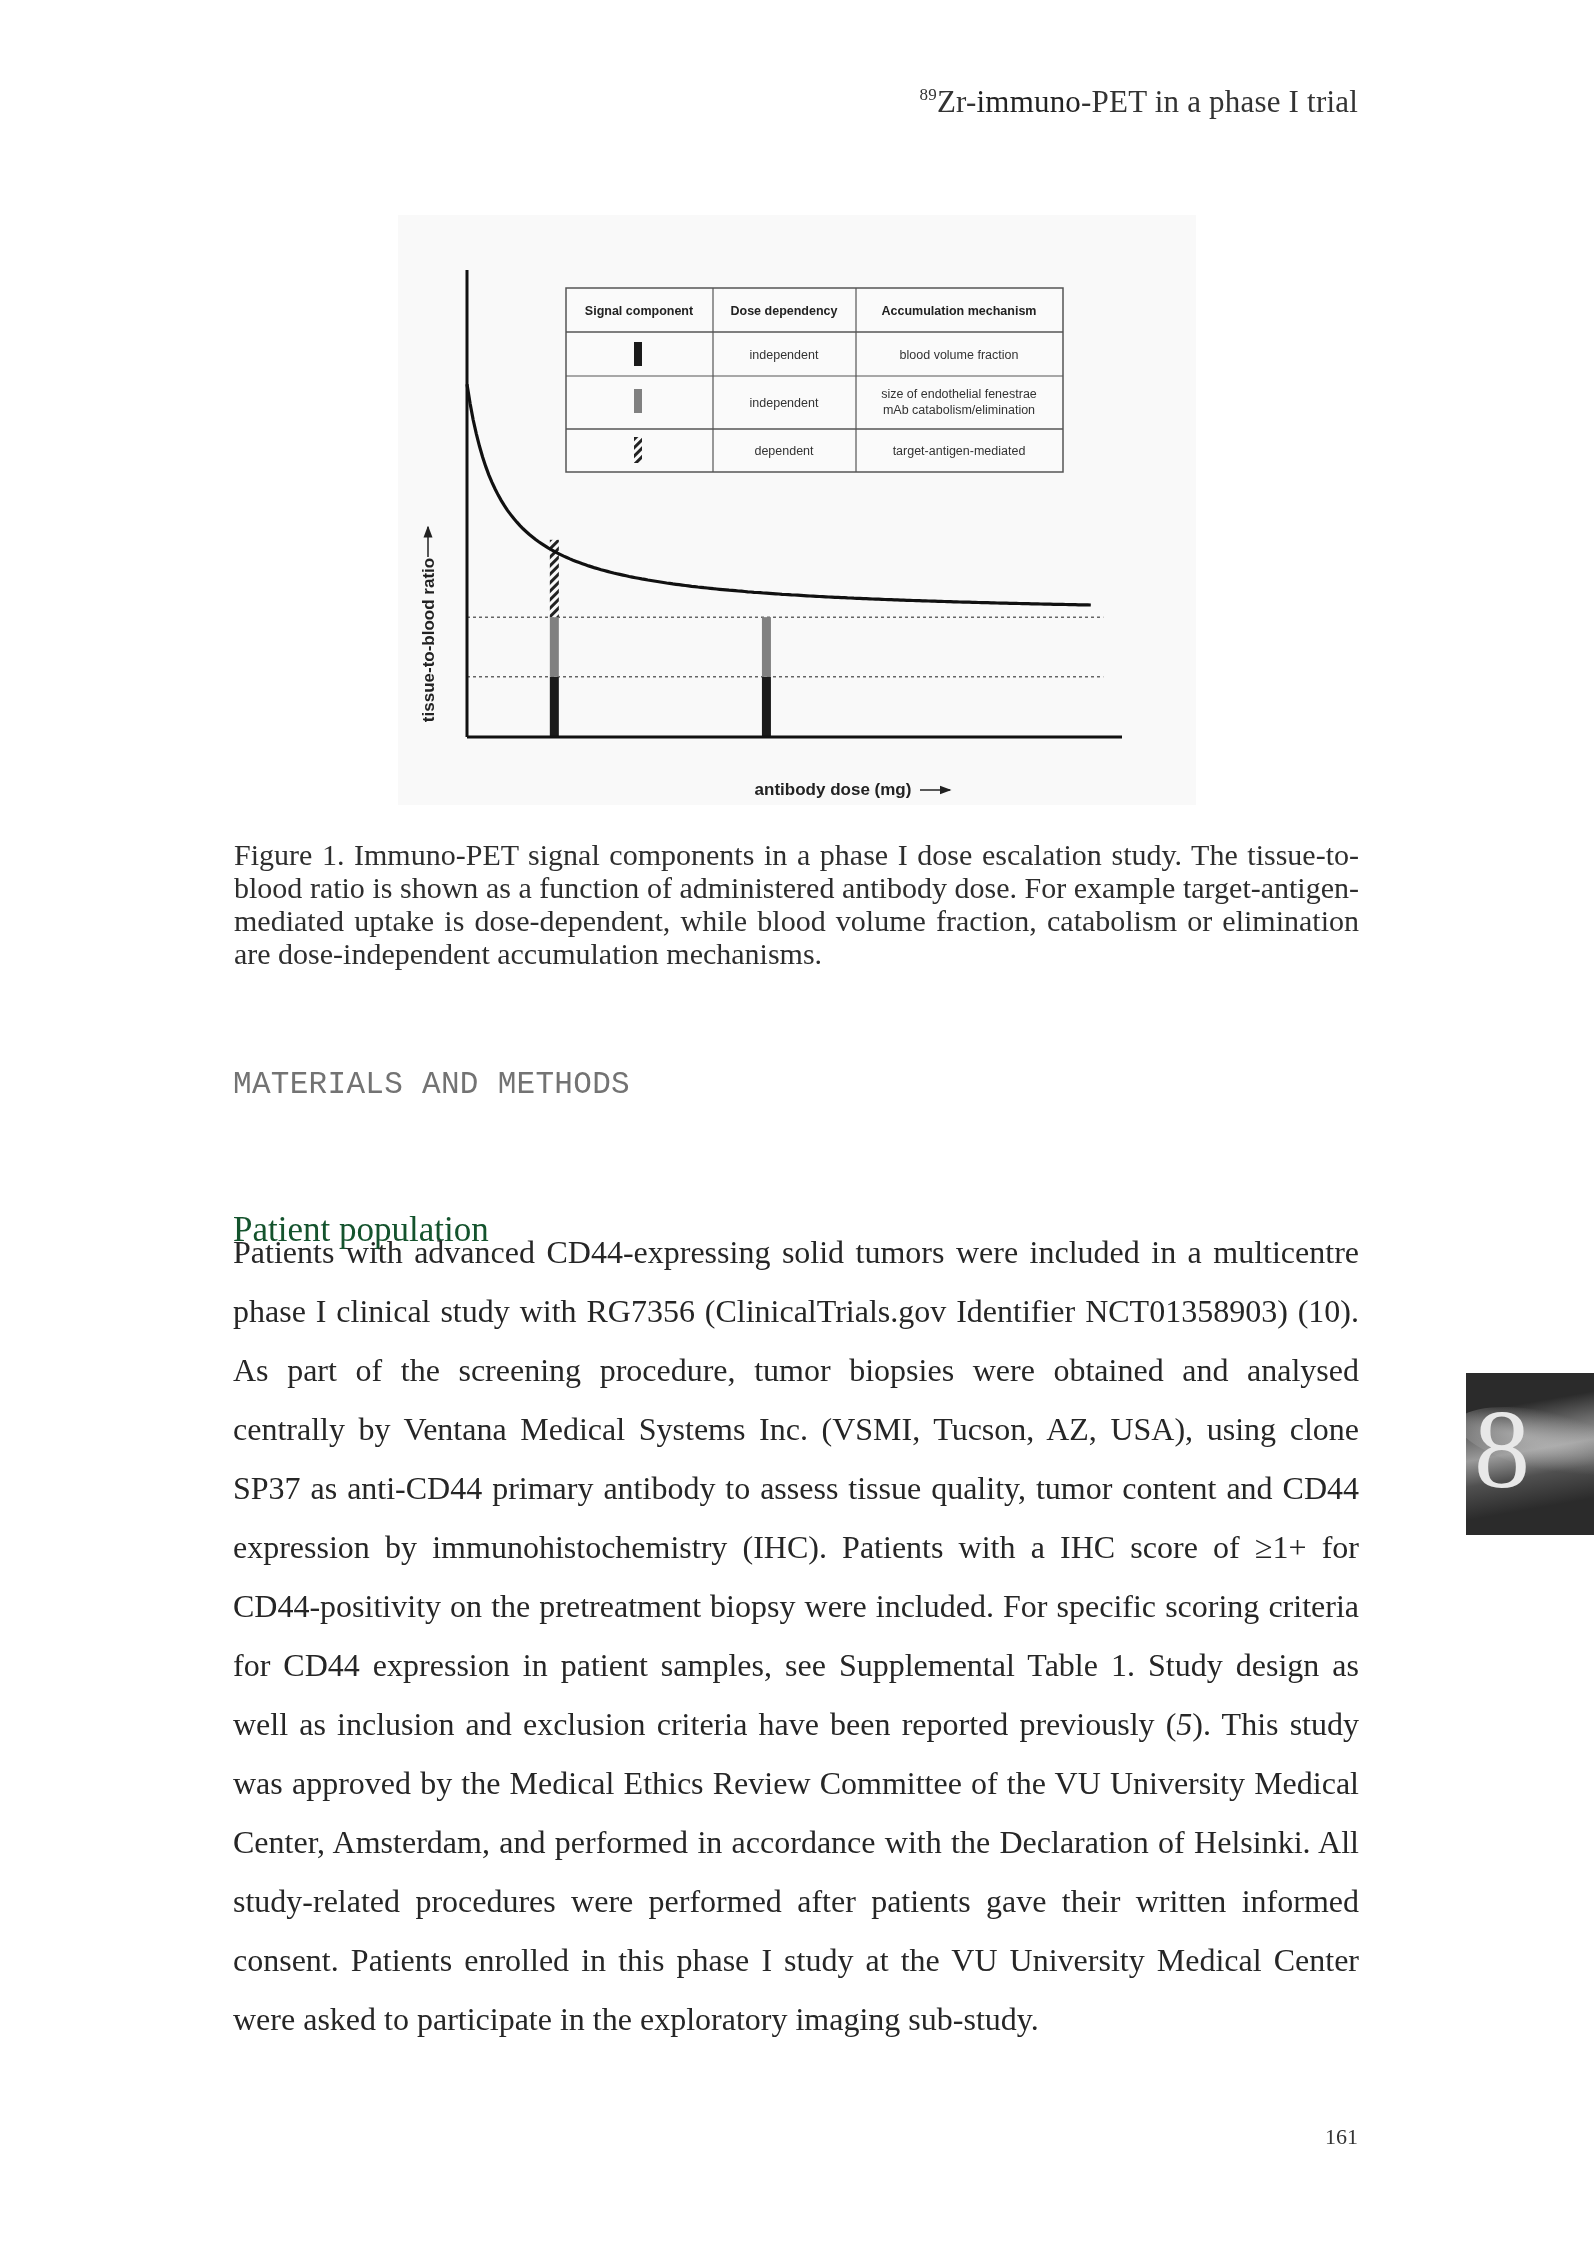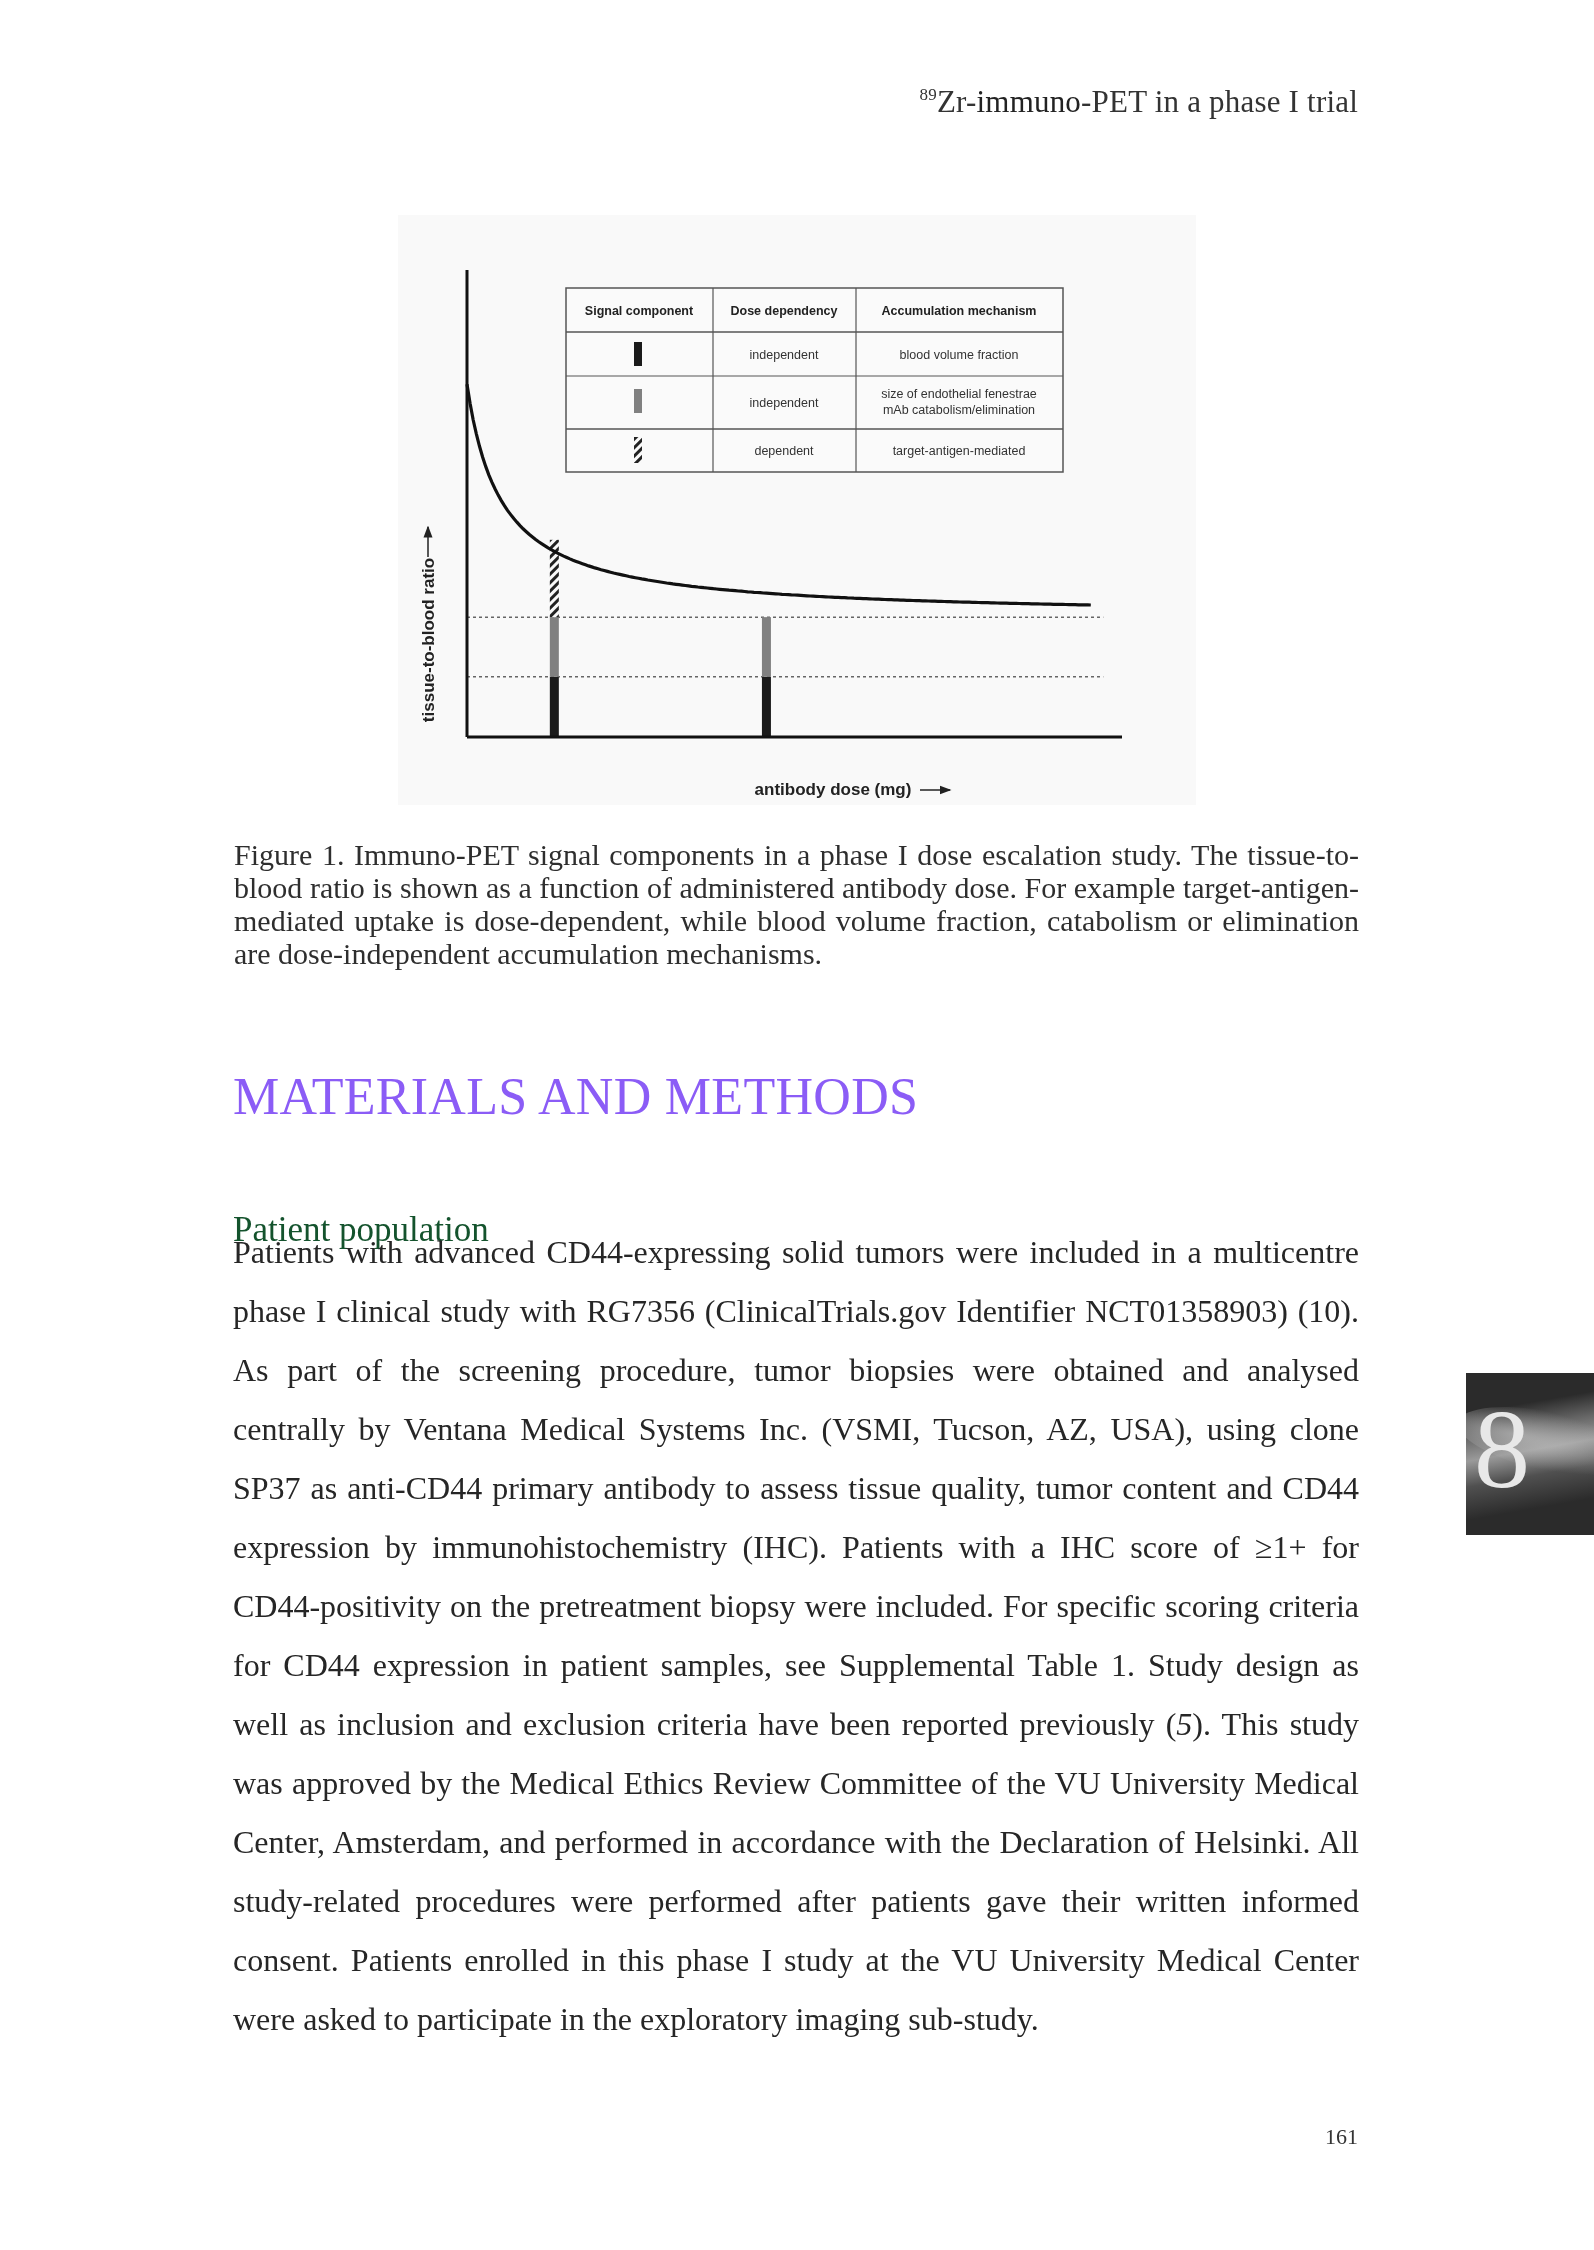--- a/index.html
+++ b/index.html
@@ -5,21 +5,21 @@
   html, body { margin: 0; padding: 0; }
   body { width: 1594px; height: 2250px; background: #ffffff; position: relative; overflow: hidden;
          font-family: "Liberation Serif", "DejaVu Serif", serif; color: #2a2a2a; }
   .running-head { position: absolute; top: 84px; right: 236px; font-size: 31px; color: #333; letter-spacing: 0.2px; text-align: center; }
   .running-head sup { font-size: 17px; vertical-align: 12px; }
   .running-head .bold-part { color: #222; }
   .figure-panel { position: absolute; left: 398px; top: 215px; width: 798px; height: 590px; background: #f9f9f9; }
   .figure-panel svg { position: absolute; left: 0; top: 0; }
   .caption { position: absolute; left: 234px; top: 838px; width: 1125px; font-size: 30px; line-height: 33px;
              text-align: justify; color: #2e2e2e; }
-  .section-title { position: absolute; left: 233px; top: 1067px; font-size: 52px; color: #8b5cf6; letter-spacing: 0.3px; }
+  .section-title { position: absolute; left: 233px; top: 1067px; font-size: 31px; color: #737373; letter-spacing: 0.3px; font-family: Liberation Mono, monospace; }
   .subsection-title { position: absolute; left: 233px; top: 1210px; font-size: 35px; color: #14532d; }
   .body-text { position: absolute; left: 233px; top: 1223px; width: 1126px; font-size: 32px; line-height: 59px;
                text-align: justify; color: #262626; }
   .chapter-tab { position: absolute; left: 1466px; top: 1373px; width: 128px; height: 162px;
                  background: linear-gradient(170deg, #2b2b2b 0%, #2b2b2b 22%, #666 35%, #9a9a9a 48%, #505050 62%, #2b2b2b 80%); overflow: hidden; }
   .chapter-tab .swoosh { position: absolute; left: -10px; top: 40px; width: 200px; height: 60px; border-radius: 50%;
                          background: radial-gradient(ellipse at 30% 50%, rgba(200,200,200,0.6), rgba(80,80,80,0) 70%); transform: rotate(12deg); }
   .chapter-tab .num { position: absolute; left: 8px; top: 20px; font-size: 112px; line-height: 112px; color: #e8e8e8;
                       font-family: "Liberation Serif", serif; }
   .page-number { position: absolute; right: 236px; top: 2124px; font-size: 22px; color: #333; }

